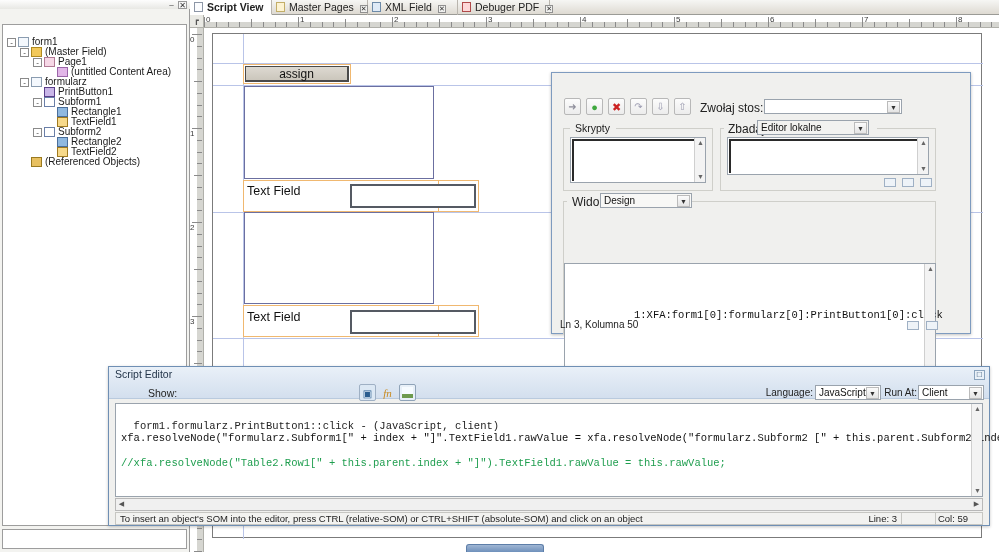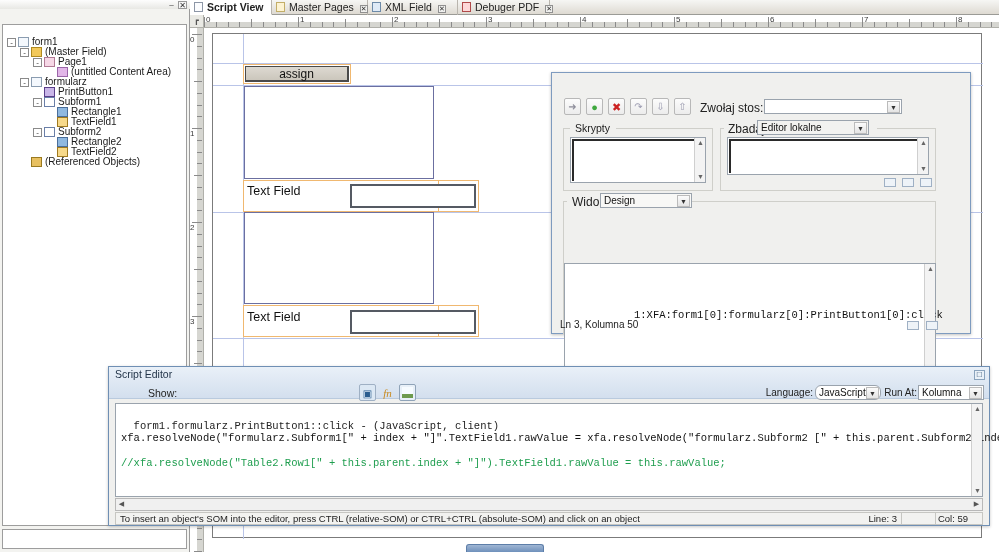--- a/index.html
+++ b/index.html
@@ -241,21 +241,21 @@
     font-size:10.5px; color:#23354a; line-height:15px; padding-left:6px;
   }
   #se-restore { position:absolute; right:4px; top:3px; width:11px; height:10px;
     border:1px solid #8aa3bd; background:#eaf1f8; font-size:7px;
     line-height:8px; text-align:center; color:#44617e; }
   #se-toolbar { position:absolute; left:0; top:15px; right:0; height:21px;margin-left:32px; }
   #se-show-lbl { position:absolute; left:7px; top:5px; font-size:10.5px; color:#222; }
   #se-show-combo { position:absolute; left:40px; top:3px; width:172px; height:15px; }
   .se-tbbtn { position:absolute; top:2px; width:17px; height:17px; }
   #se-lang-lbl { position:absolute; right:176px; top:5px; font-size:10px; color:#222; }
-  #se-lang-combo { position:absolute; right:108px; top:3px; width:66px; height:15px;border-radius:6px; }
+  #se-lang-combo { position:absolute; right:108px; top:3px; width:66px; height:15px; }
   #se-runat-lbl { position:absolute; right:72px; top:5px; font-size:10px; color:#222; }
   #se-runat-combo { position:absolute; right:5px; top:3px; width:66px; height:15px; }
   #se-code {
     position:absolute; left:6px; top:36px; right:6px; height:94px;
     background:#ffffff; border:1px solid #9aa3ad;
   }
   #se-code-text {
     position:absolute; left:5px; top:3px; right:14px;
     font-family:"Liberation Mono", monospace; font-size:10.5px;
     line-height:12.5px; color:#111; white-space:pre;
@@ -634,21 +634,21 @@
         <span>Language:</span>
       </div>
       <div class="combo" id="se-lang-combo">
         <span>JavaScript</span>
         <span class="arrow">▼</span>
       </div>
       <div id="se-runat-lbl">
         <span>Run At:</span>
       </div>
       <div class="combo" id="se-runat-combo">
-        <span>Kolumna</span>
+        <span>Client</span>
         <span class="arrow">▼</span>
       </div>
     </div>
 
     <div id="se-code">
       <div id="se-code-text">
 <span class="hdr">  form1.formularz.PrintButton1::click - (JavaScript, client)</span>
 <span>xfa.resolveNode("formularz.Subform1[" + index + "]".TextField1.rawValue = xfa.resolveNode("formularz.Subform2 [" + this.parent.Subform2.index + "]".TextField2.rawValue;</span>
 <span></span>
 <span class="cmt">//xfa.resolveNode("Table2.Row1[" + this.parent.index + "]").TextField1.rawValue = this.rawValue;</span>
@@ -658,21 +658,21 @@
         <div class="dn">▼</div>
       </div>
     </div>
 
     <div id="se-hscroll">
       <div class="lft">◀</div>
       <div class="rgt">▶</div>
     </div>
 
     <div id="se-status">
-      <span class="msg">To insert an object's SOM into the editor, press CTRL (relative-SOM) or CTRL+CTRL (absolute-SOM) and click on an object</span>
+      <span class="msg">To insert an object's SOM into the editor, press CTRL (relative-SOM) or CTRL+SHIFT (absolute-SOM) and click on an object</span>
       <div class="vline" style="right:80px;top:0;bottom:0;"></div>
       <span class="ln">Line: 3</span>
       <div class="vline" style="right:46px;top:0;bottom:0;"></div>
       <span class="col">Col: 59</span>
     </div>
   </div>
 
 </div>
 
 </body></html>

